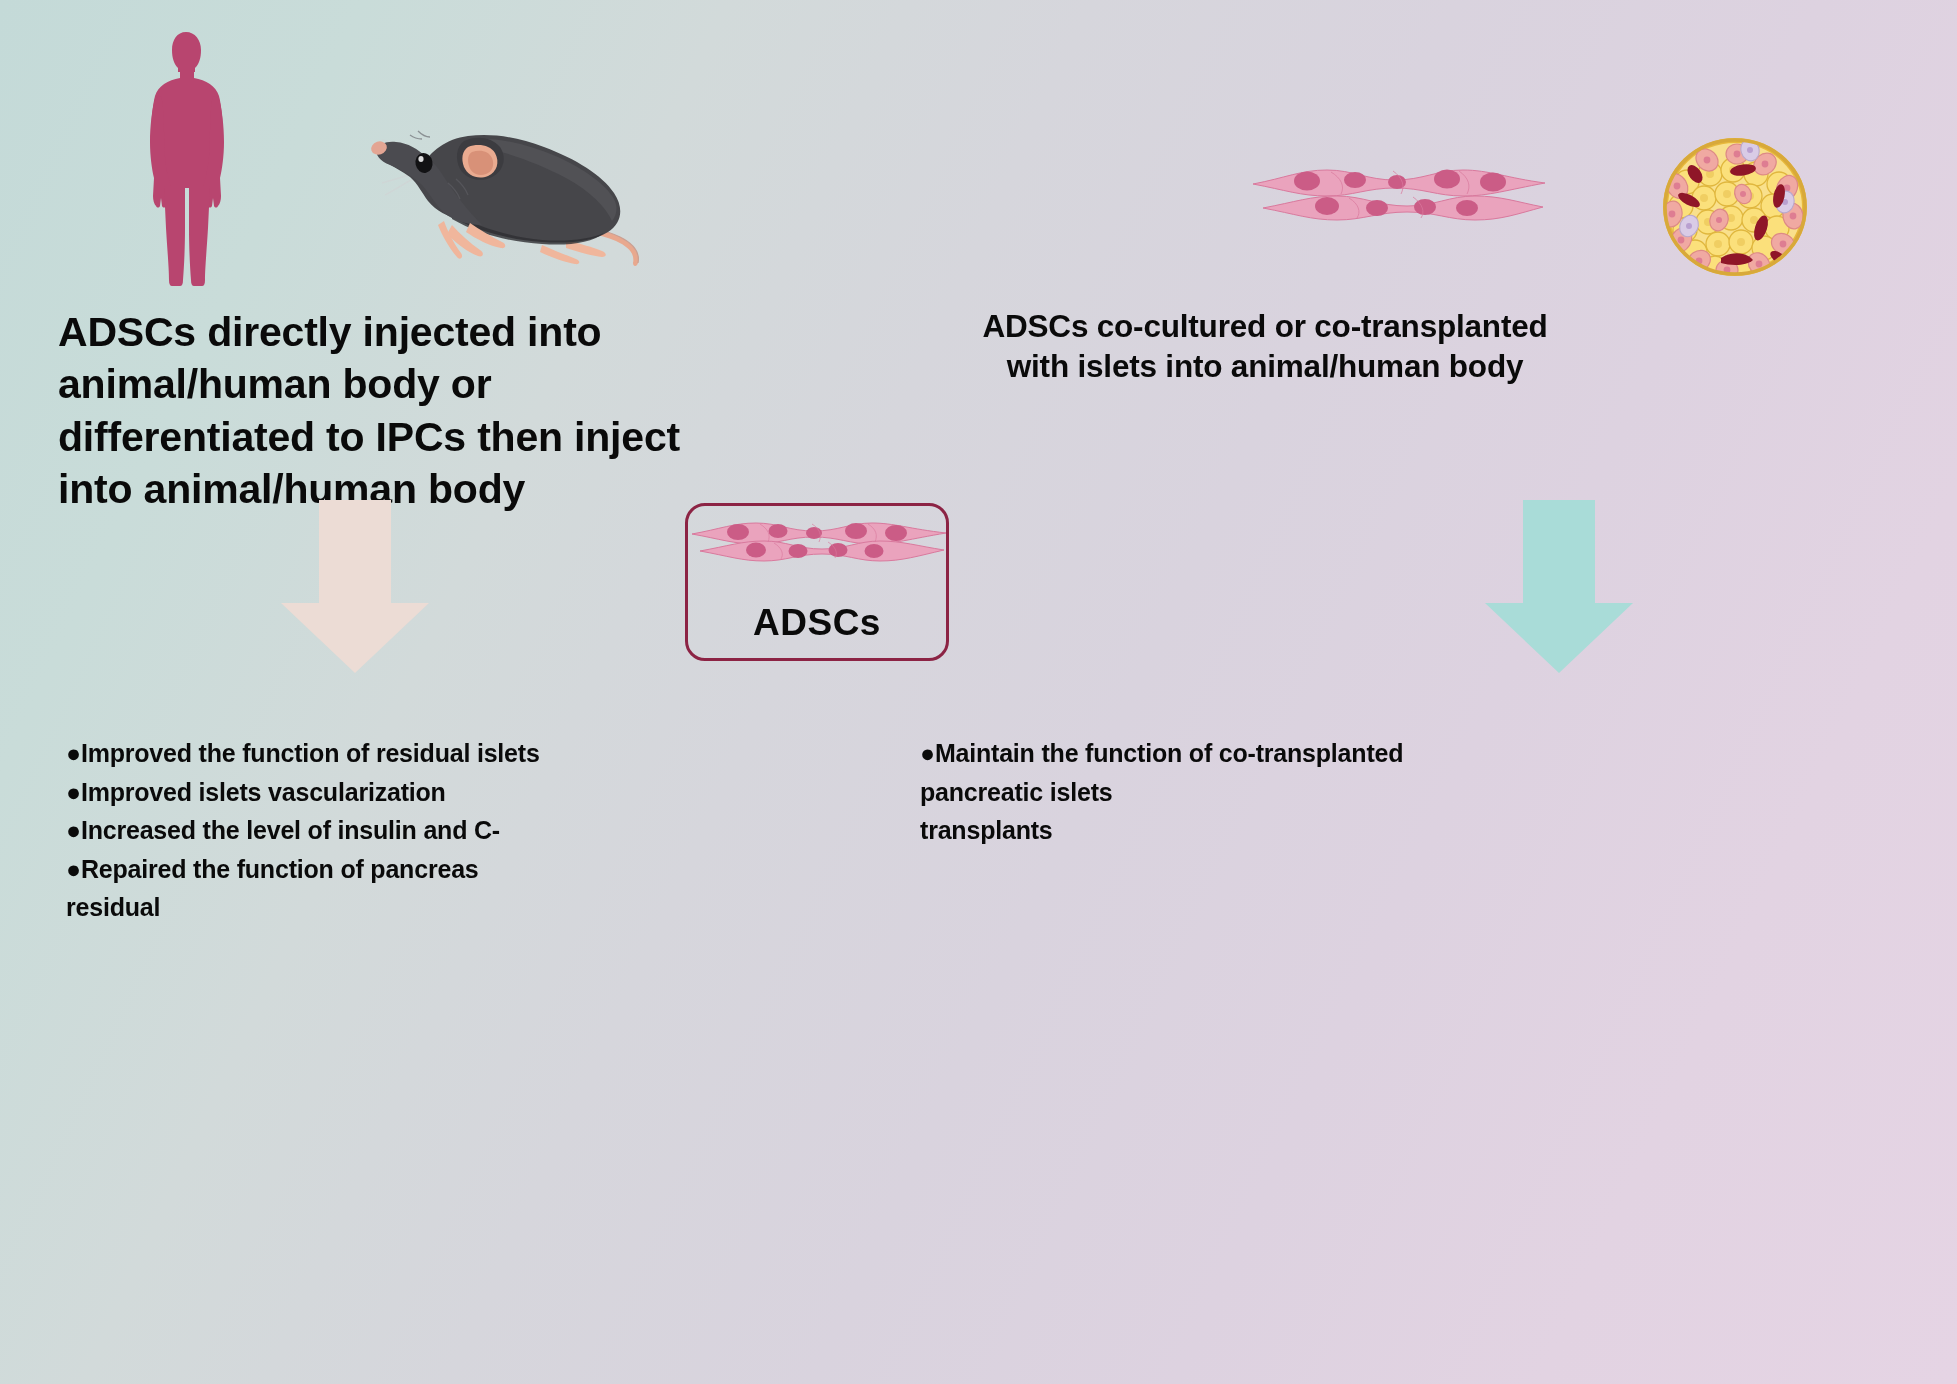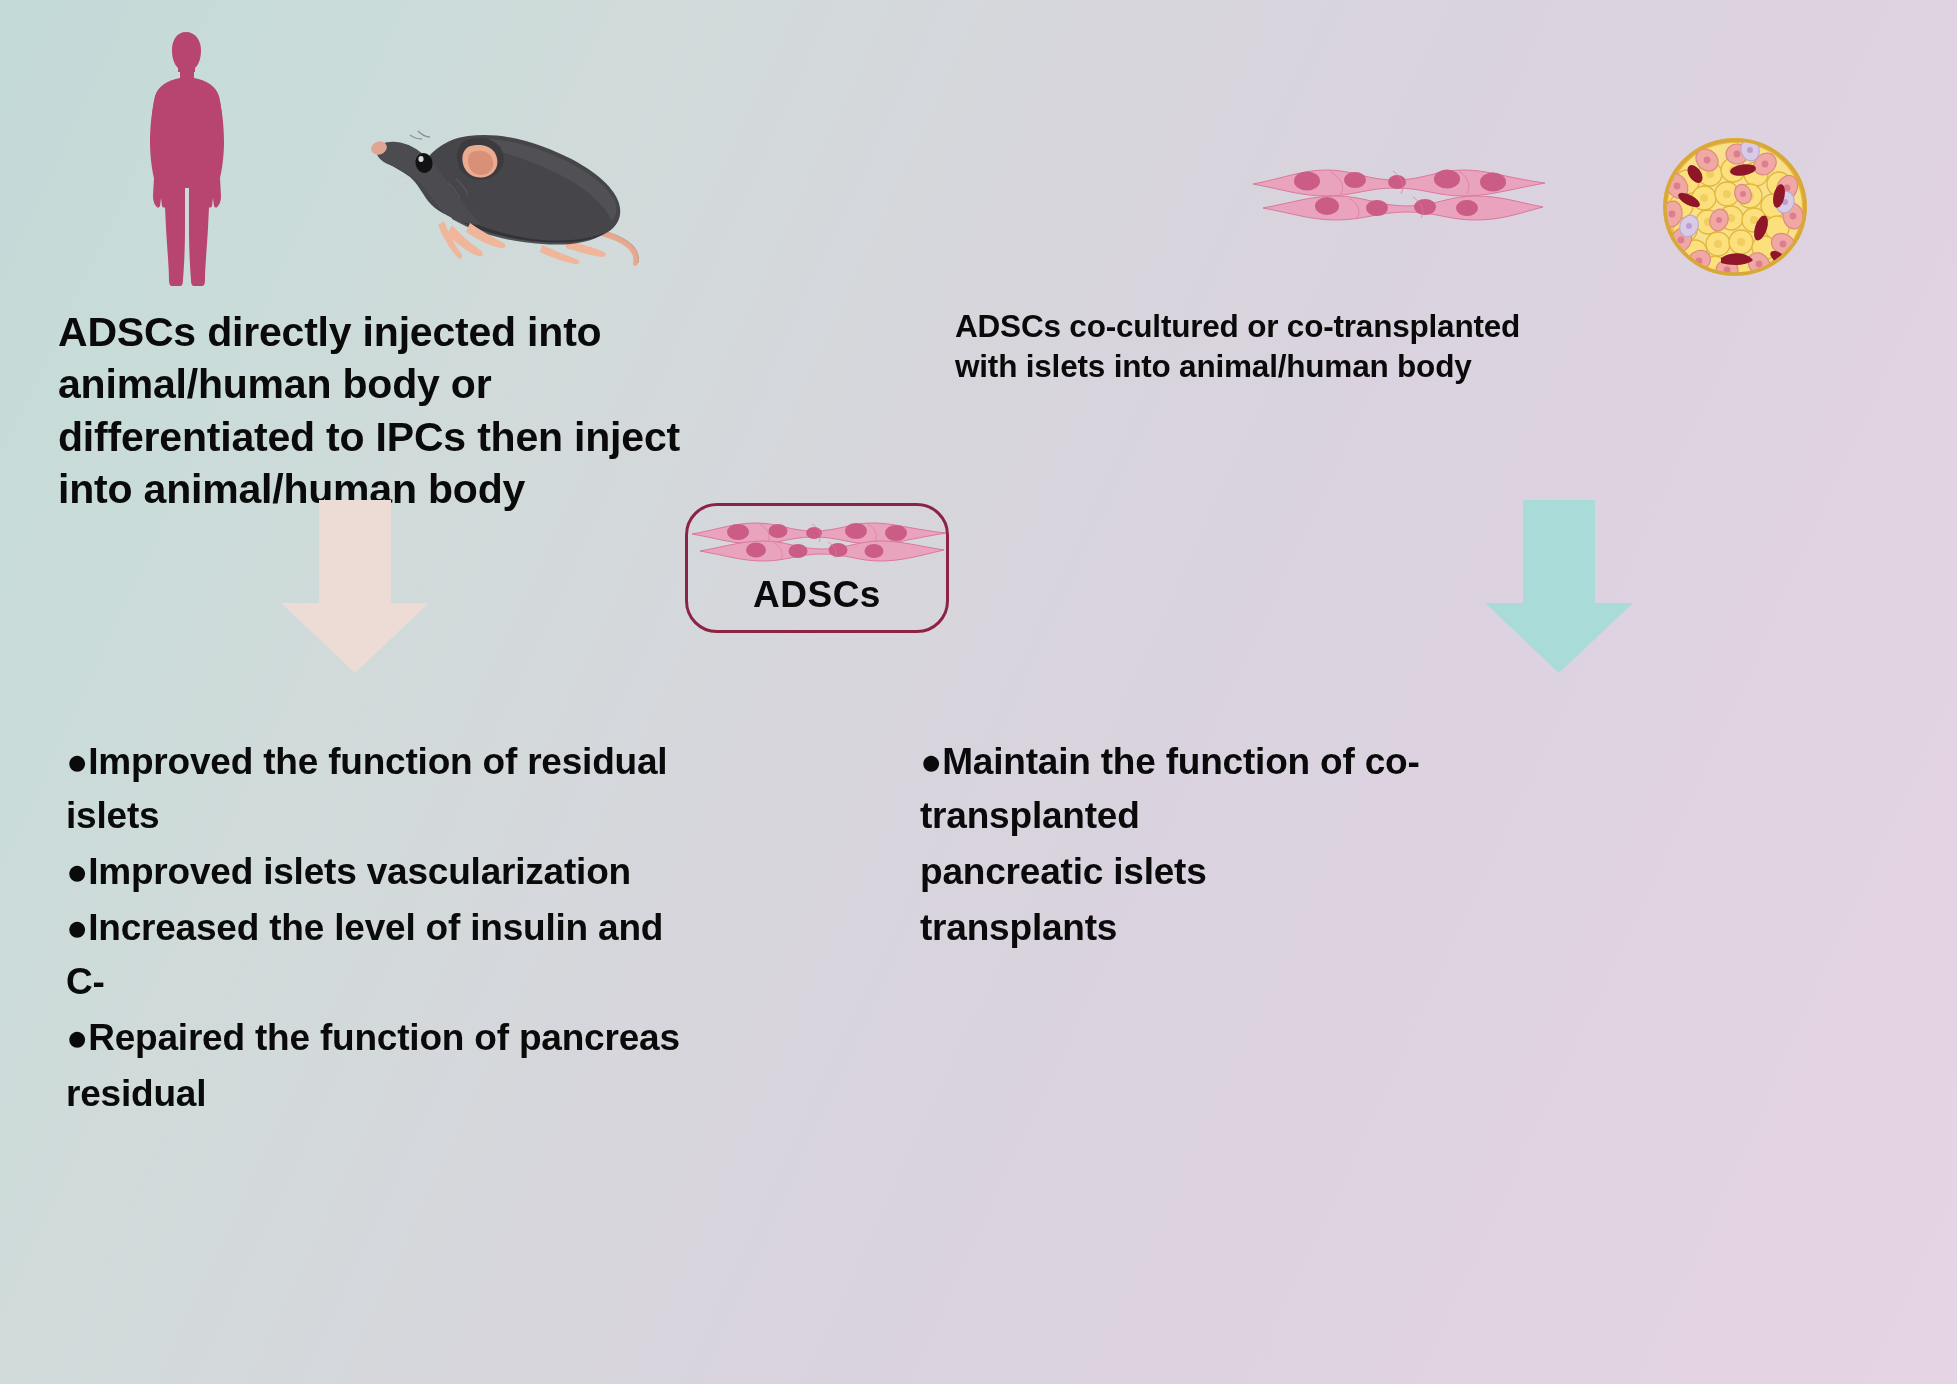--- a/index.html
+++ b/index.html
@@ -40,46 +40,46 @@
     width: 660px;
     font-size: 41px;
   }
   .caption-right {
     left: 955px;
     top: 306px;
     width: 620px;
     font-size: 31.5px;
     text-align: left;
   }
-  .caption-right .cl { display: block; }
+  .caption-right .cl { display: block; text-align: center; }
 
   
   .bullets {
-    font-size: 37px;
+    font-size: 25px;
     line-height: 1.46;
   }
   .bullets .bl { display: block; margin-bottom: 2px; }
   .bullets-left { left: 66px; top: 735px; width: 640px; }
   .bullets-right { left: 920px; top: 735px; width: 640px; }
 
   
   .arrow {
     width: 148px;
     height: 173px;
   }
   .arrow svg { display: block; width: 100%; height: 100%; }
 
   
   .adsc-box {
     left: 685px;
     top: 503px;
     width: 264px;
-    height: 130px;
+    height: 158px;
     border: 3px solid #8c2344;
-    border-radius: 32px;
+    border-radius: 20px;
     box-sizing: border-box;
   }
   .adsc-box-label {
     position: absolute;
     left: 0;
     right: 0;
     bottom: 14px;
     text-align: center;
     font-size: 37px;
     font-weight: bold;

